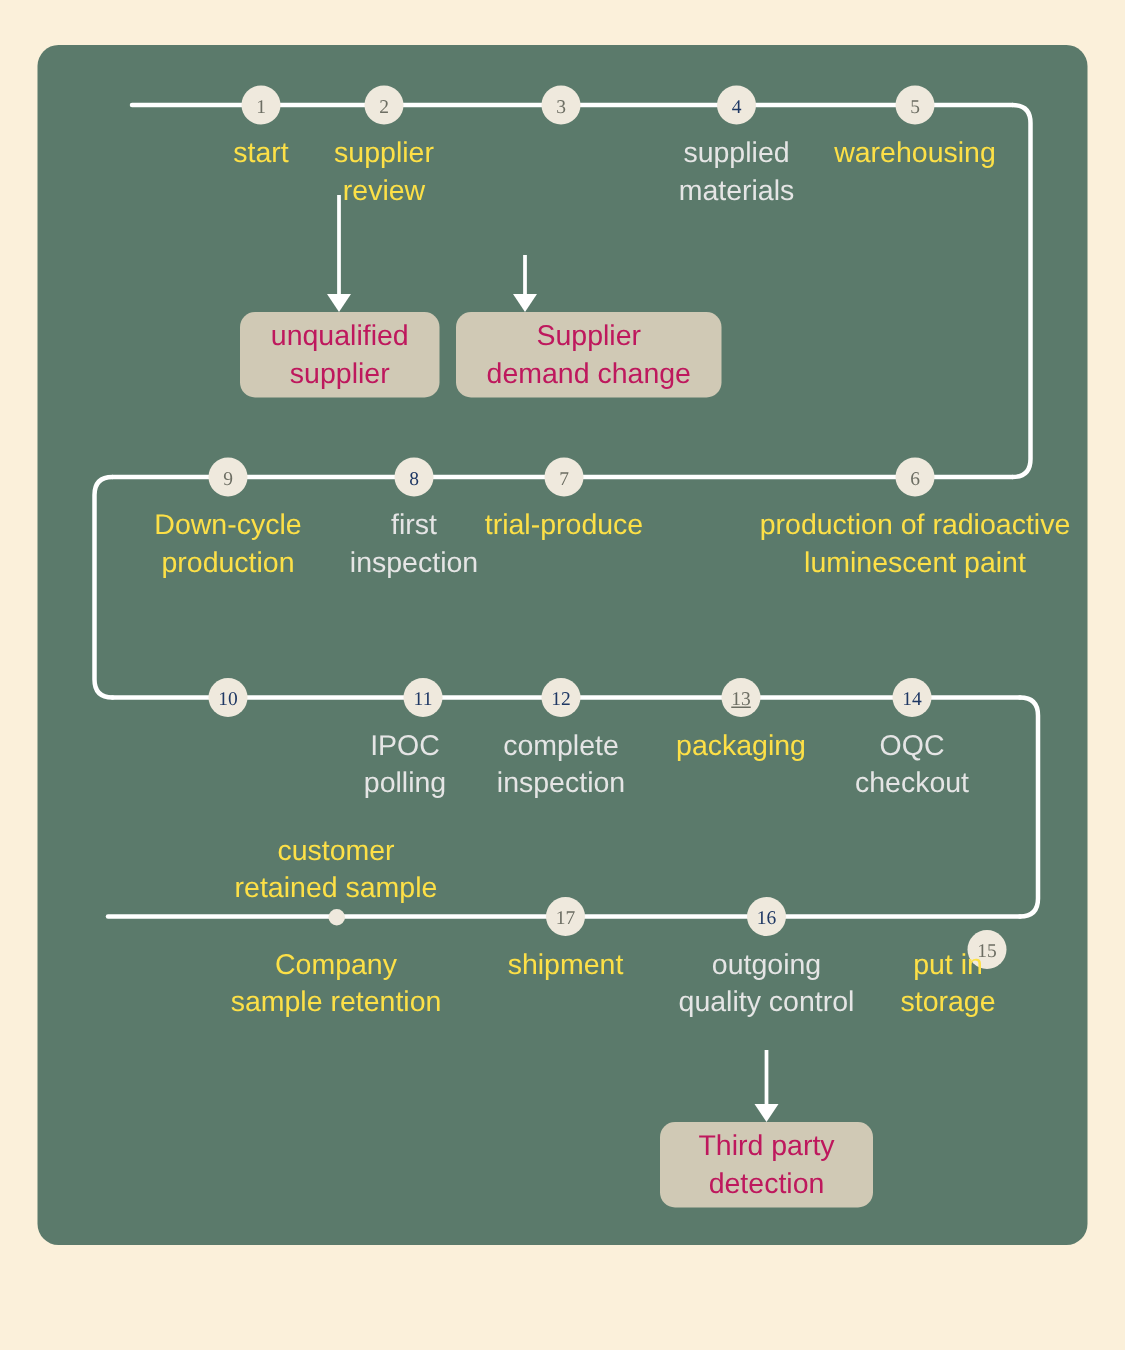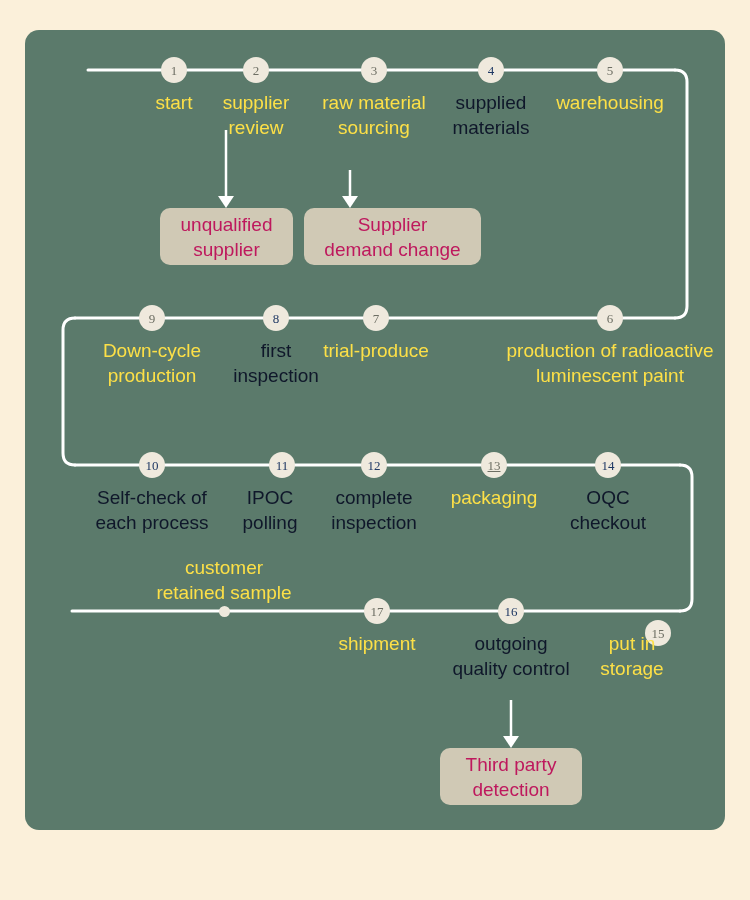--- a/index.html
+++ b/index.html
@@ -56,21 +56,21 @@
   
   .node-label {
     position: absolute;
     text-align: center;
     font-size: 19px;
     line-height: 25px;
     color: #fde047;
     white-space: pre-line;
     transform: translateX(-50%);
   }
-  .node-label.gold { color: #0f172a; }
+  .node-label.gold { color: #e5e5e5; }
   
   .flow-box {
     position: absolute;
     background: #d0c9b5;
     border-radius: 10px;
     color: #be185d;
     font-size: 19px;
     line-height: 25px;
     display: flex;
     align-items: center;
@@ -119,22 +119,20 @@
   </svg>
 
   <div class="node-circle" style="left:136px; top:27px;">1</div>
   <div class="node-label" style="left:149px; top:60px; width:120px;">start</div>
 
   <div class="node-circle" style="left:218px; top:27px;">2</div>
   <div class="node-label" style="left:231px; top:60px; width:130px;">supplier
 review</div>
 
   <div class="node-circle" style="left:336px; top:27px;">3</div>
-  <div class="node-label" style="left:349px; top:60px; width:170px;">raw material
-sourcing</div>
 
   <div class="node-circle navy" style="left:453px; top:27px;">4</div>
   <div class="node-label gold" style="left:466px; top:60px; width:140px;">supplied
 materials</div>
 
   <div class="node-circle" style="left:572px; top:27px;">5</div>
   <div class="node-label" style="left:585px; top:60px; width:190px;">warehousing</div>
 
   <div class="flow-box" style="left:135px; top:178px; width:133px; height:57px;">unqualified
 supplier</div>
@@ -150,22 +148,20 @@
 
   <div class="node-circle navy" style="left:238px; top:275px;">8</div>
   <div class="node-label gold" style="left:251px; top:308px; width:150px;">first
 inspection</div>
 
   <div class="node-circle" style="left:114px; top:275px;">9</div>
   <div class="node-label" style="left:127px; top:308px; width:160px;">Down-cycle
 production</div>
 
   <div class="node-circle navy" style="left:114px; top:422px;">10</div>
-  <div class="node-label gold" style="left:127px; top:455px; width:160px;">Self-check of
-each process</div>
 
   <div class="node-circle navy" style="left:244px; top:422px;">11</div>
   <div class="node-label gold" style="left:245px; top:455px; width:110px;">IPOC
 polling</div>
 
   <div class="node-circle navy" style="left:336px; top:422px;">12</div>
   <div class="node-label gold" style="left:349px; top:455px; width:150px;">complete
 inspection</div>
 
   <div class="node-circle" style="left:456px; top:422px;text-decoration:underline;">13</div>
@@ -182,17 +178,19 @@
   <div class="node-circle navy" style="left:473px; top:568px;">16</div>
   <div class="node-label gold" style="left:486px; top:601px; width:190px;">outgoing
 quality control</div>
 
   <div class="node-circle" style="left:339px; top:568px;">17</div>
   <div class="node-label" style="left:352px; top:601px; width:150px;">shipment</div>
 
   <div class="node-dot" style="left:194px; top:576px;"></div>
   <div class="node-label" style="left:199px; top:525px; width:230px;">customer
 retained sample</div>
+  <div class="node-label" style="left:199px; top:601px; width:250px;">Company
+sample retention</div>
 
   <div class="flow-box" style="left:415px; top:718px; width:142px; height:57px;">Third party
 detection</div>
 
 </div>
 
 </body></html>

